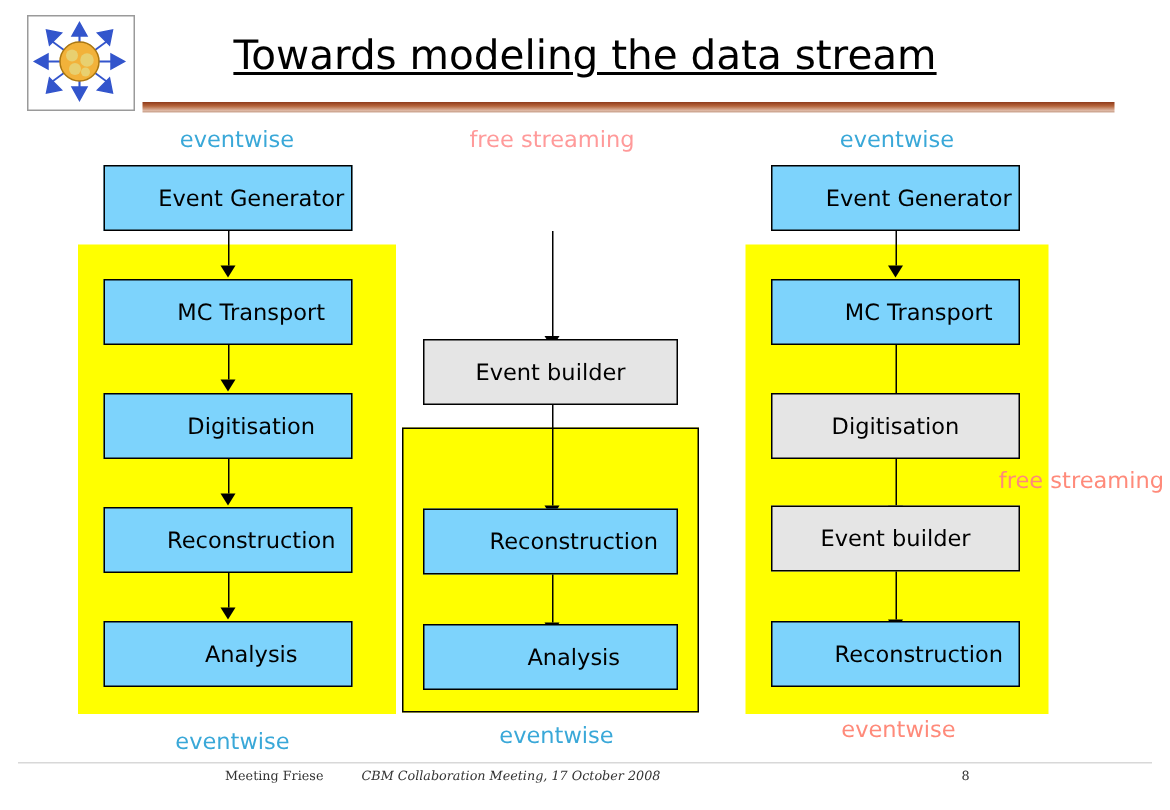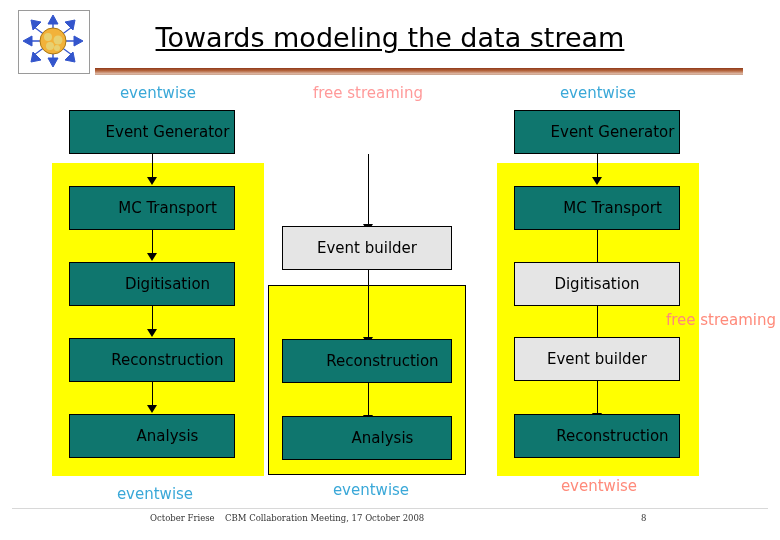--- a/index.html
+++ b/index.html
@@ -60,21 +60,21 @@
     position: absolute;
     box-sizing: border-box;
     border: 1px solid #000000;
     display: flex;
     align-items: center;
     justify-content: center;
     font-size: 15px;
     color: #000000;
     text-align: center;
   }
-  .cyan   { background: #0f766e; padding-left: 31px; }
+  .cyan   { background: #7dd3fc; padding-left: 31px; }
   .orange { background: #f0a050; }
   .grey   { background: #e5e5e5; }
 
   
   .caption {
     position: absolute;
     font-size: 15px;
     text-align: center;
   }
   .cap-cyan   { color: #3aa8d8; }
@@ -102,21 +102,21 @@
     background: #d8d8d8;
   }
   .footer-text {
     position: absolute;
     top: 513px;
     font-size: 8.5px;
     color: #333333;
     font-family: "DejaVu Serif", serif;
   }
   .footer-author { left: 150px; }
-  .footer-center { left: 225px; }
+  .footer-center { left: 241px; font-style: italic; }
   .footer-page   { left: 641px; }
 </style>
 </head>
 <body>
 
 <div class="slide">
 
   <div class="logo">
     <svg width="68" height="60" viewBox="0 0 68 60">
       <g stroke="#3355cc" fill="#3355cc">
@@ -201,17 +201,17 @@
 
   <div class="box cyan" style="left:514px; top:414px; width:166px; height:44px;">Reconstruction</div>
 
   <div class="caption cap-salmon" style="left:636px; top:311px; width:140px; text-align:right;">free streaming</div>
 
   <div class="caption cap-cyan" style="left:72px; top:485px; width:166px;">eventwise</div>
   <div class="caption cap-cyan" style="left:286px; top:481px; width:170px;">eventwise</div>
   <div class="caption cap-salmon" style="left:516px; top:477px; width:166px;">eventwise</div>
 
   <div class="footer-rule"></div>
-  <div class="footer-text footer-author">October Friese</div>
+  <div class="footer-text footer-author">Meeting Friese</div>
   <div class="footer-text footer-center">CBM Collaboration Meeting, 17 October 2008</div>
   <div class="footer-text footer-page">8</div>
 
 </div>
 
 </body></html>

